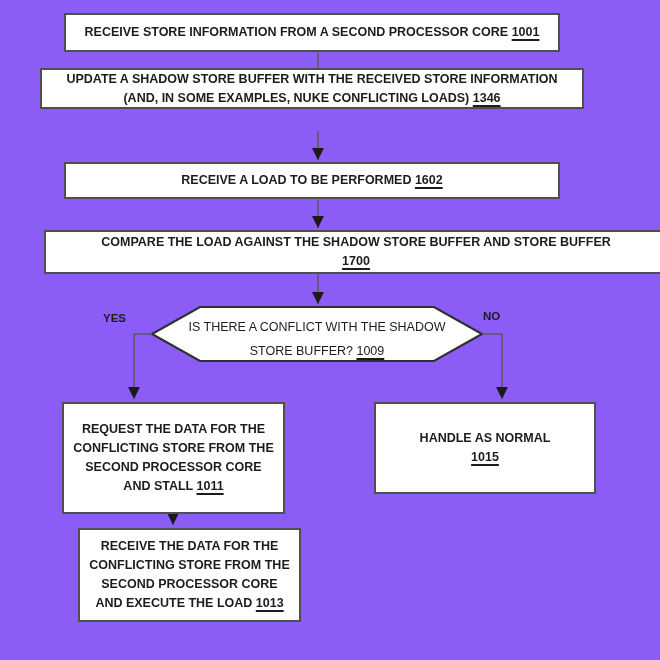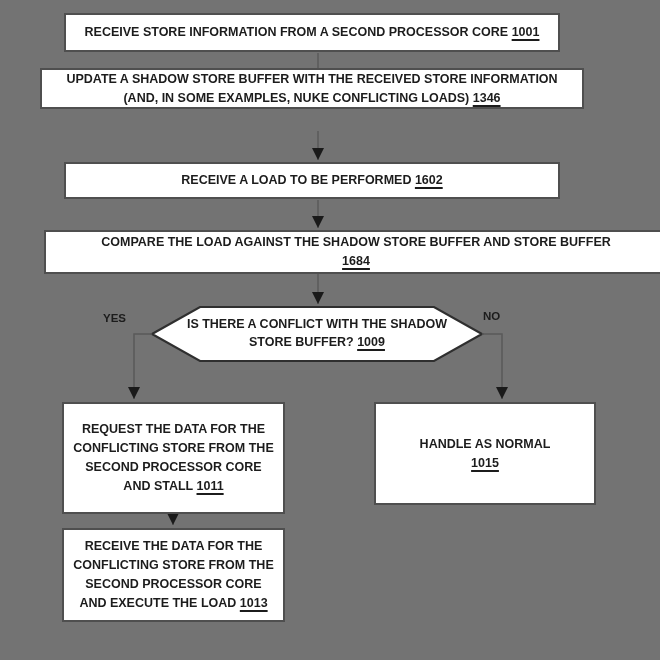--- a/index.html
+++ b/index.html
@@ -5,21 +5,21 @@
   html, body {
     margin: 0;
     padding: 0;
     background: #ffffff;
     font-family: "Liberation Sans", sans-serif;
   }
   .canvas {
     position: relative;
     width: 660px;
     height: 660px;
-    background: #737373;
+    background: #8b5cf6;
     overflow: hidden;
   }
   .overlay {
     position: absolute;
     left: 0;
     top: 0;
     width: 660px;
     height: 660px;
   }
   .box {
@@ -43,23 +43,23 @@
     text-decoration-thickness: 1.5px;
     text-underline-offset: 2.5px;
   }
   .hex-text {
     position: absolute;
     left: 167px;
     top: 315px;
     width: 300px;
     text-align: center;
     color: #1c1c1c;
-    font-weight: 700;
+    font-weight: 400;
     font-size: 12.5px;
-    line-height: 18px;
+    line-height: 24px;
   }
   .branch-label {
     position: absolute;
     color: #1c1c1c;
     font-weight: 700;
     font-size: 11.5px;
     text-align: left;
   }
   .branch-yes { left: 103px; top: 312px; width: 42px; }
   .branch-no  { left: 483px; top: 310px; width: 36px; }
@@ -95,41 +95,41 @@
     <div class="txt"><span class="label">UPDATE A SHADOW STORE BUFFER WITH THE RECEIVED STORE INFORMATION
 (AND, IN SOME EXAMPLES, NUKE CONFLICTING LOADS) </span><span class="ref">1346</span></div>
   </div>
 
   <div class="box" style="left:64px;top:162px;width:496px;height:37px">
     <div class="txt"><span class="label">RECEIVE A LOAD TO BE PERFORMED </span><span class="ref">1602</span></div>
   </div>
 
   <div class="box" style="left:44px;top:230px;width:624px;height:44px">
     <div class="txt"><span class="label">COMPARE THE LOAD AGAINST THE SHADOW STORE BUFFER AND STORE BUFFER
-</span><span class="ref">1684</span></div>
+</span><span class="ref">1700</span></div>
   </div>
 
   <div class="hex-text"><span class="label">IS THERE A CONFLICT WITH THE SHADOW
 STORE BUFFER? </span><span class="ref">1009</span></div>
 
   <div class="branch-label branch-yes">YES</div>
   <div class="branch-label branch-no">NO</div>
 
   <div class="box" style="left:62px;top:402px;width:223px;height:112px">
     <div class="txt"><span class="label">REQUEST THE DATA FOR THE
 CONFLICTING STORE FROM THE
 SECOND PROCESSOR CORE
 AND STALL </span><span class="ref">1011</span></div>
   </div>
 
-  <div class="box" style="left:374px;top:402px;width:222px;height:103px">
+  <div class="box" style="left:374px;top:402px;width:222px;height:92px">
     <div class="txt"><span class="label">HANDLE AS NORMAL
 </span><span class="ref">1015</span></div>
   </div>
 
-  <div class="box" style="left:62px;top:528px;width:223px;height:94px">
+  <div class="box" style="left:78px;top:528px;width:223px;height:94px">
     <div class="txt"><span class="label">RECEIVE THE DATA FOR THE
 CONFLICTING STORE FROM THE
 SECOND PROCESSOR CORE
 AND EXECUTE THE LOAD </span><span class="ref">1013</span></div>
   </div>
 
 </div>
 
 </body></html>

